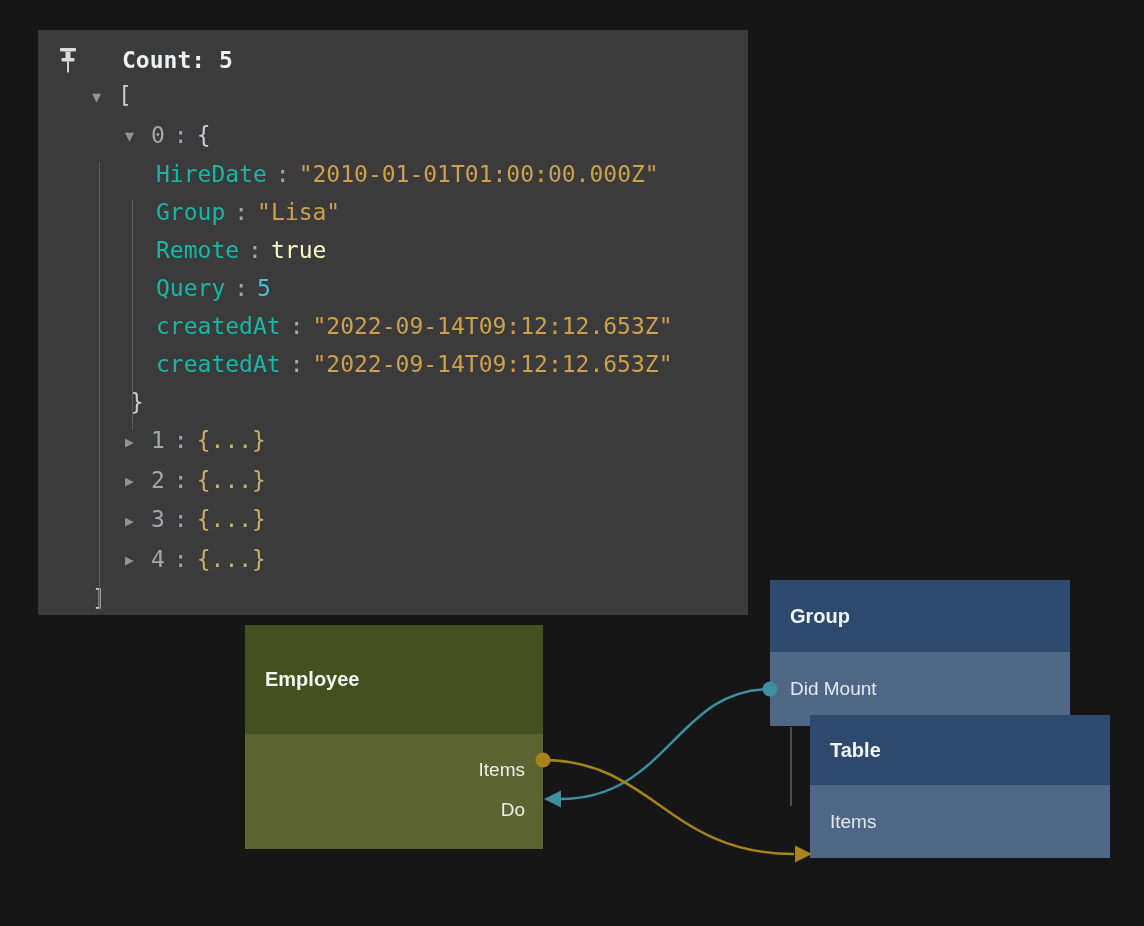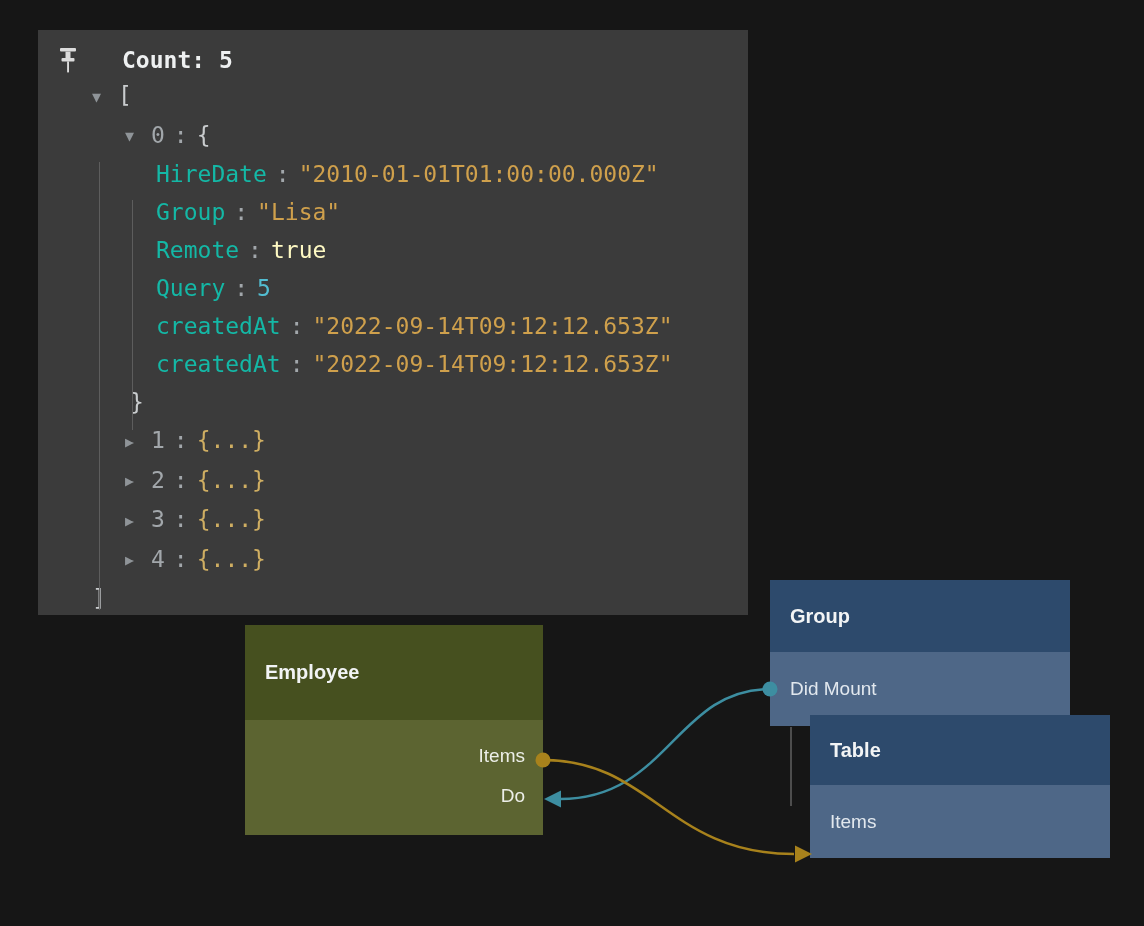--- a/index.html
+++ b/index.html
@@ -46,21 +46,21 @@
   .guide-outer { left:61px; top:86px;  height:448px; }
   .guide-inner { left:94px; top:124px; height:230px; }
 
   
   .node { position:absolute; }
   .node-title { font-size:20px; font-weight:bold; color:#f2f4f5; }
   .node-subtitle { font-size:19px; color:#c3c7ab; margin-top:3px; }
 
   .node-employee { left:245px; top:625px; width:298px; }
   .node-employee .node-header {
-    height:95px; background:#46501f;
+    height:109px; background:#46501f;
     padding-left:20px;
     display:flex; flex-direction:column; justify-content:center;
   }
   .node-employee .node-body { height:115px; background:#5c6431; padding-top:16px; }
   .port-right {
     height:40px; display:flex; align-items:center; justify-content:flex-end;
     padding-right:18px; color:#eceee8; font-size:19px;
   }
   .port-left {
     height:100%; display:flex; align-items:center;

